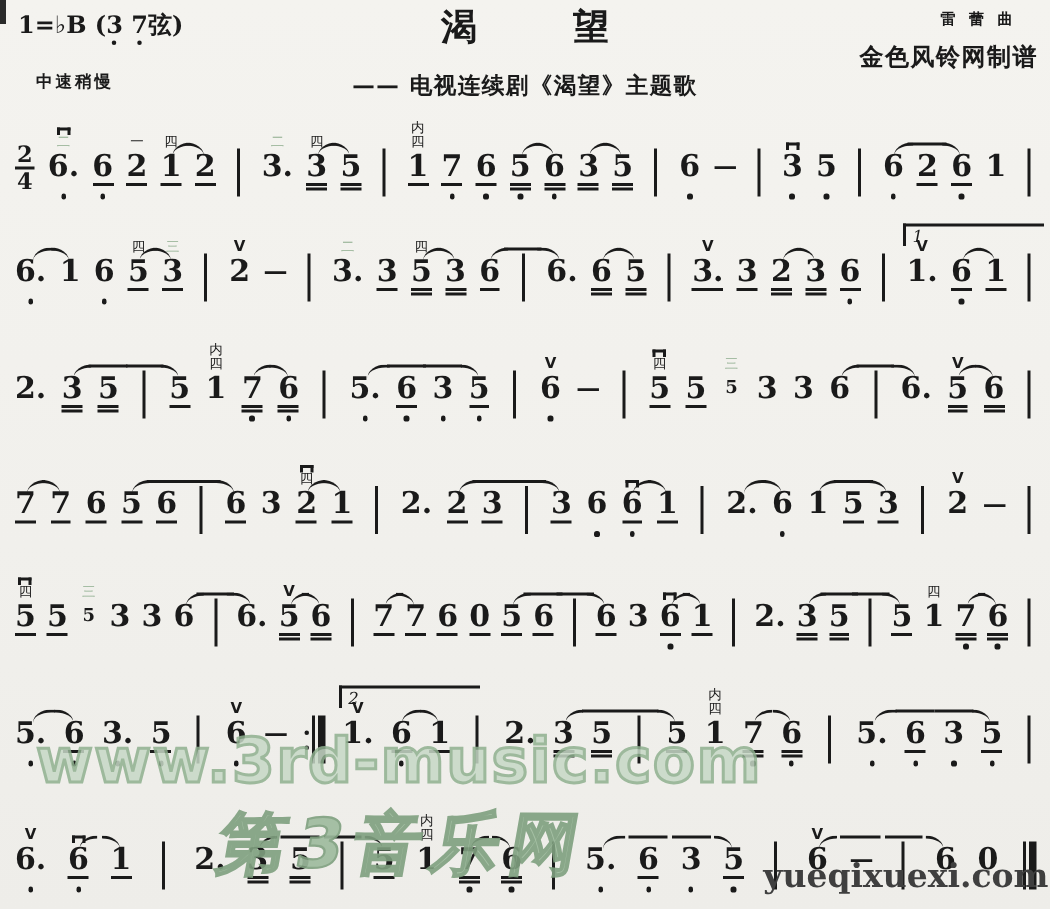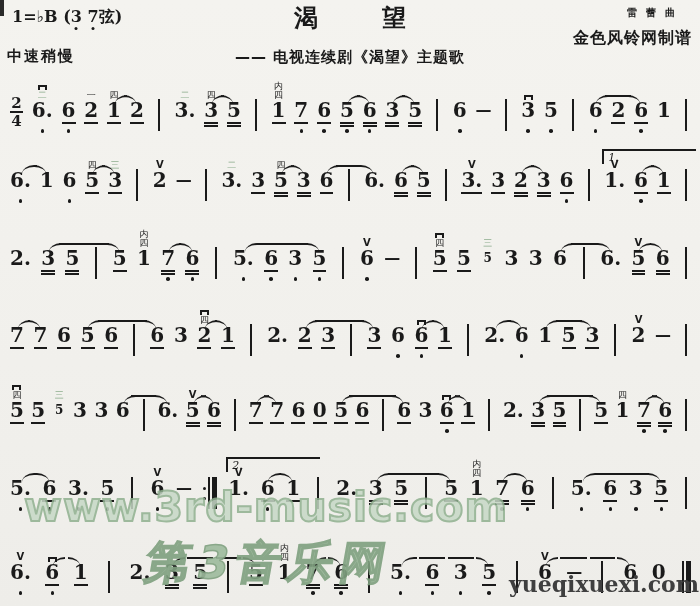--- a/index.html
+++ b/index.html
@@ -12,21 +12,21 @@
          background-image:linear-gradient(180deg,#f4f3ef 0%,#f1f0ec 60%,#eeede9 100%);}
   .edge-smudge{position:absolute;left:0;top:0;width:4px;height:16px;background:#2a2a2a;}
 
   
   .key-sig{position:absolute;left:12px;top:7px;font-family:"DejaVu Serif",serif;font-weight:700;font-size:16px;color:var(--ink);}
   .key-sig .ud{position:relative;display:inline-block;}
   .key-sig .ud::after{content:"";position:absolute;left:50%;transform:translateX(-50%);bottom:-4px;width:3px;height:3px;border-radius:50%;background:var(--ink);}
   .title{position:absolute;top:2px;left:0;right:0;text-align:center;font-weight:700;font-size:24px;color:var(--ink);letter-spacing:64px;text-indent:64px;white-space:nowrap;}
   .composer{position:absolute;top:6px;right:16px;font-weight:700;font-size:10px;color:var(--ink);letter-spacing:9px;}
   .transcriber{position:absolute;top:28px;right:8px;font-weight:700;font-size:16px;color:var(--ink);letter-spacing:1px;}
-  .tempo{position:absolute;top:47px;left:7px;font-weight:700;font-size:15px;color:var(--ink);letter-spacing:2px;}
+  .tempo{position:absolute;top:47px;left:24px;font-weight:700;font-size:11px;color:var(--ink);letter-spacing:2px;}
   .subtitle{position:absolute;top:48px;left:0;right:0;text-align:center;font-weight:700;font-size:15px;color:var(--ink);letter-spacing:1px;}
 
   
   #score{position:absolute;inset:0;z-index:1;}
   .m-line{position:absolute;left:8px;right:5px;display:flex;justify-content:space-between;align-items:flex-start;height:60px;}
   .tok{position:relative;display:flex;flex-direction:column;align-items:center;padding:0 2px;min-width:13px;}
   .ann{height:17px;display:flex;flex-direction:column;justify-content:flex-end;align-items:center;gap:1px;
        font-size:9px;line-height:9px;color:var(--ink);white-space:pre-line;text-align:center;}
   .ann .green{color:var(--annotation_green);}
   .bowd{width:9px;height:5px;border:2px solid var(--ink);border-bottom:none;box-sizing:border-box;display:block;}

